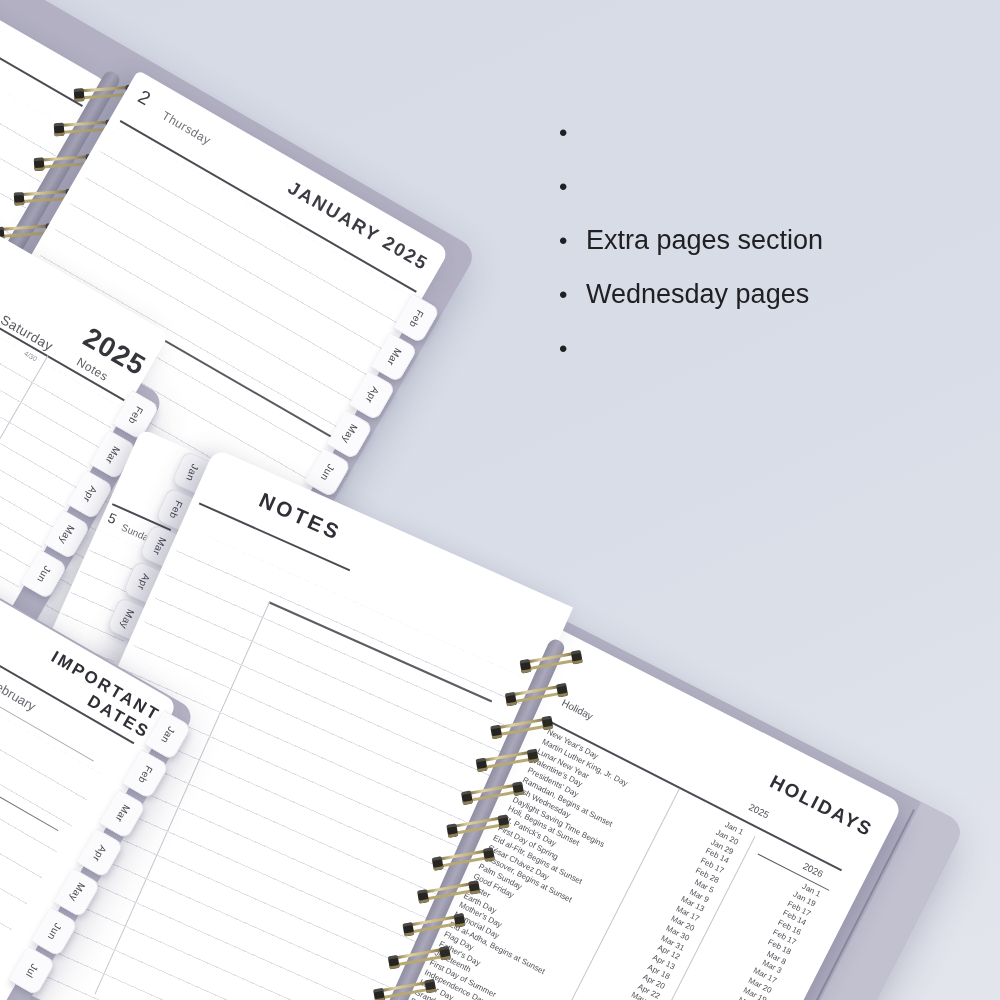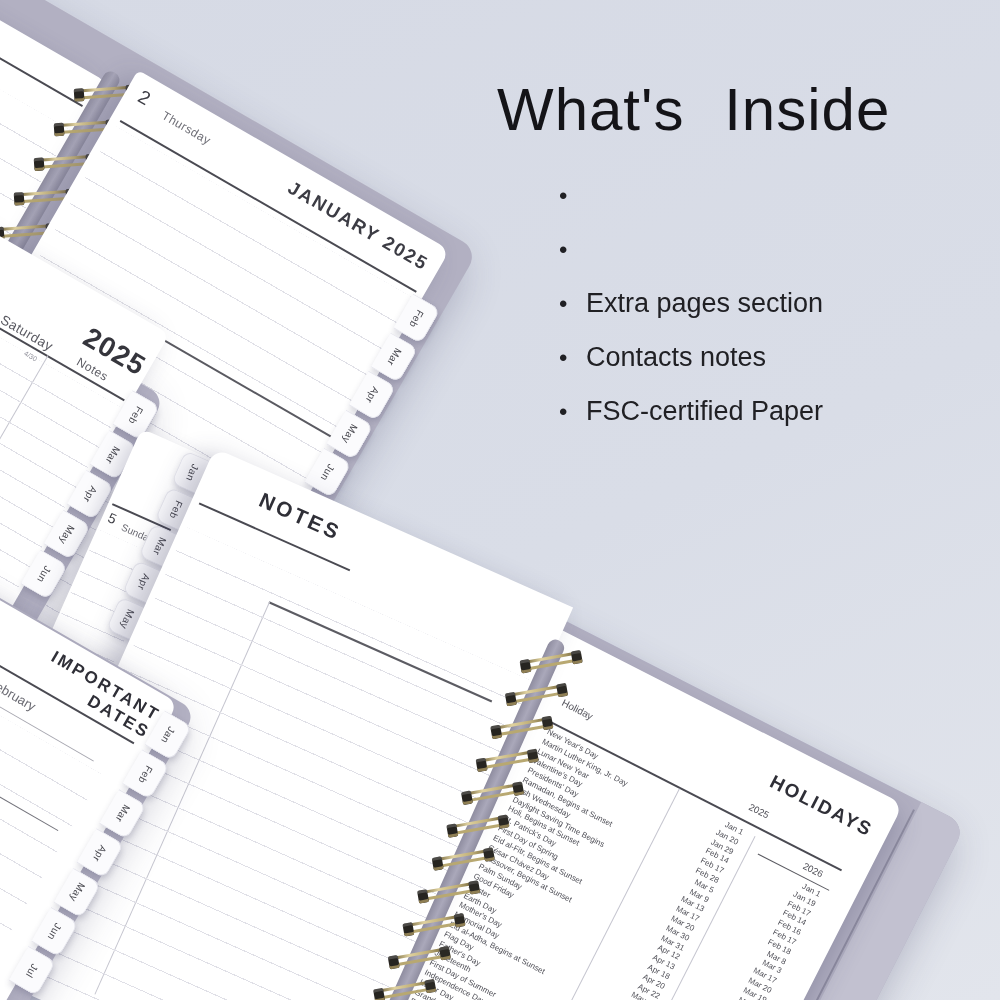--- a/index.html
+++ b/index.html
@@ -348,36 +348,34 @@
         <div class="tab">
           <span>Jun</span>
         </div>
         <div class="tab">
           <span>Jul</span>
         </div>
       </div>
   </div>
 
   <div class="panel">
-    <h1>What's Inside</h1>
     <ul>
         <li>
           <span class="dot">•</span>
         </li>
         <li>
           <span class="dot">•</span>
         </li>
         <li>
           <span class="dot">•</span>
           <span class="txt">Extra pages section</span>
         </li>
         <li>
           <span class="dot">•</span>
-          <span class="txt">Contacts notes</span>
-        </li>
-        <li>
-          <span class="dot">•</span>
-          <span class="txt">FSC-certified Paper</span>
+          <span class="txt">Wednesday pages</span>
+        </li>
+        <li>
+          <span class="dot">•</span>
         </li>
       </ul>
   </div>
 
 </div>
 
 </body></html>

